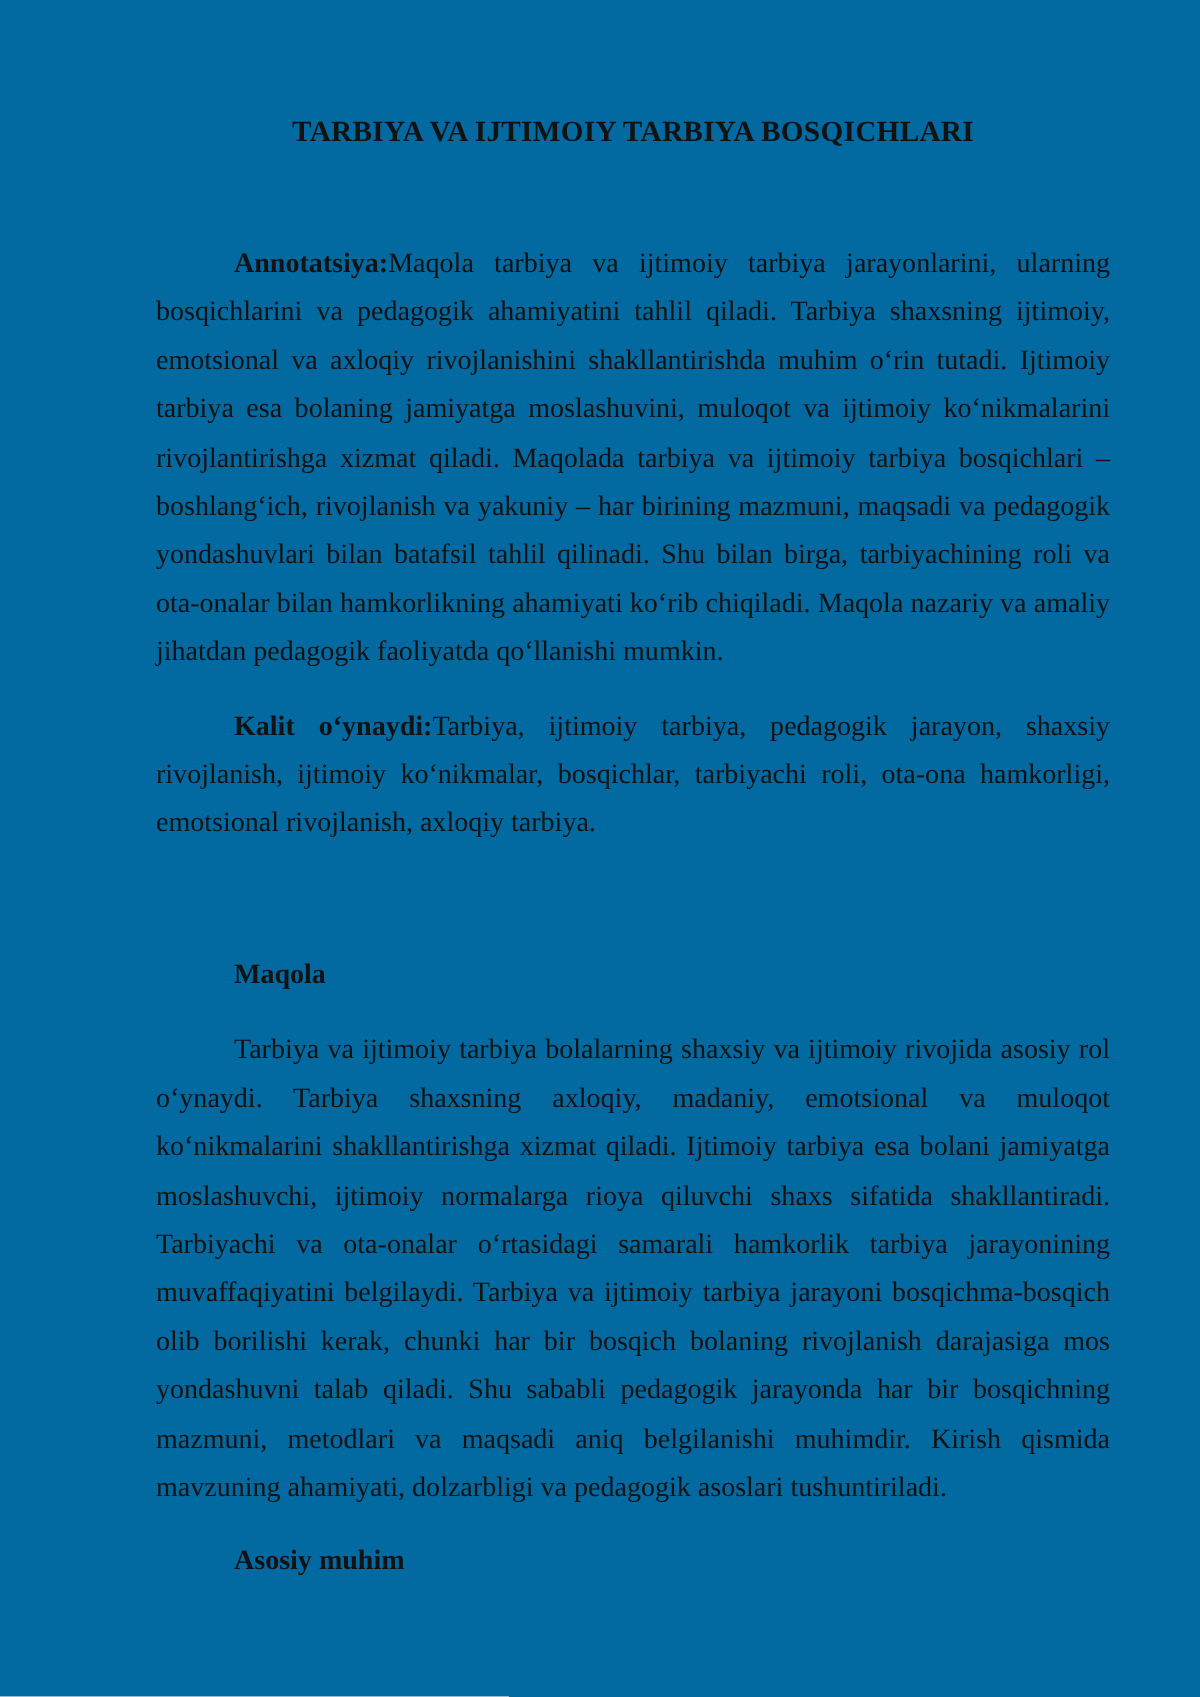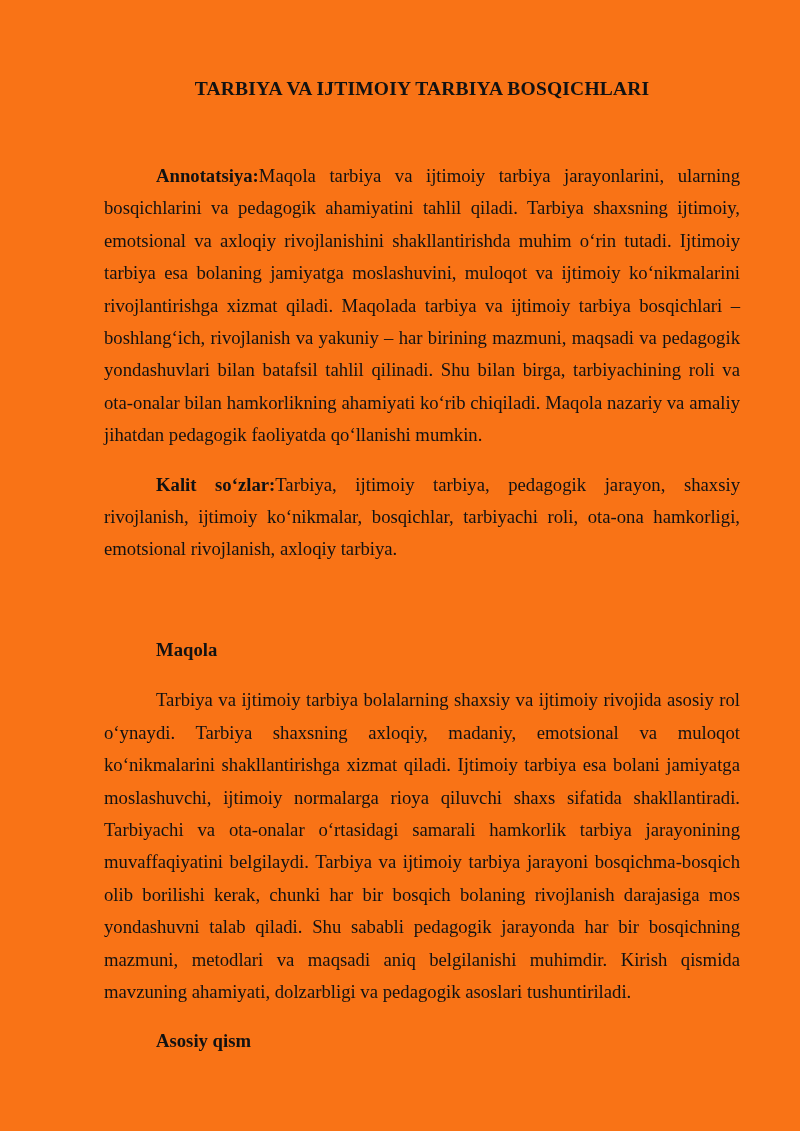--- a/index.html
+++ b/index.html
@@ -7,21 +7,21 @@
     padding: 0;
     background: #ffffff;
   }
   .page {
     position: relative;
     width: 800px;
     height: 1131px;
     box-sizing: border-box;
     margin: 0;
     padding: 76px 60px 40px 104px;
-    background: #f97316;
+    background: #0369a1;
     font-family: "Liberation Serif", "DejaVu Serif", serif;
     font-size: 18.7px;
     line-height: 32.4px;
     color: #121212;
     overflow: hidden;
   }
   .doc-title {
     font-size: 19.5px;
     font-weight: bold;
     text-align: center;
@@ -54,21 +54,21 @@
 </style>
 </head>
 <body>
 
 <div class="page">
 
   <h1 class="doc-title">TARBIYA VA IJTIMOIY TARBIYA BOSQICHLARI</h1>
 
   <p class="para"><span class="lead">Annotatsiya:</span><span>Maqola tarbiya va ijtimoiy tarbiya jarayonlarini, ularning bosqichlarini va pedagogik ahamiyatini tahlil qiladi. Tarbiya shaxsning ijtimoiy, emotsional va axloqiy rivojlanishini shakllantirishda muhim oʻrin tutadi. Ijtimoiy tarbiya esa bolaning jamiyatga moslashuvini, muloqot va ijtimoiy koʻnikmalarini rivojlantirishga xizmat qiladi. Maqolada tarbiya va ijtimoiy tarbiya bosqichlari – boshlangʻich, rivojlanish va yakuniy – har birining mazmuni, maqsadi va pedagogik yondashuvlari bilan batafsil tahlil qilinadi. Shu bilan birga, tarbiyachining roli va ota-onalar bilan hamkorlikning ahamiyati koʻrib chiqiladi. Maqola nazariy va amaliy jihatdan pedagogik faoliyatda qoʻllanishi mumkin.</span></p>
 
-  <p class="para"><span class="lead">Kalit soʻzlar:</span><span>Tarbiya, ijtimoiy tarbiya, pedagogik jarayon, shaxsiy rivojlanish, ijtimoiy koʻnikmalar, bosqichlar, tarbiyachi roli, ota-ona hamkorligi, emotsional rivojlanish, axloqiy tarbiya.</span></p>
+  <p class="para"><span class="lead">Kalit oʻynaydi:</span><span>Tarbiya, ijtimoiy tarbiya, pedagogik jarayon, shaxsiy rivojlanish, ijtimoiy koʻnikmalar, bosqichlar, tarbiyachi roli, ota-ona hamkorligi, emotsional rivojlanish, axloqiy tarbiya.</span></p>
 
   <h2 class="heading kirish">Maqola</h2>
 
   <p class="para">Tarbiya va ijtimoiy tarbiya bolalarning shaxsiy va ijtimoiy rivojida asosiy rol oʻynaydi. Tarbiya shaxsning axloqiy, madaniy, emotsional va muloqot koʻnikmalarini shakllantirishga xizmat qiladi. Ijtimoiy tarbiya esa bolani jamiyatga moslashuvchi, ijtimoiy normalarga rioya qiluvchi shaxs sifatida shakllantiradi. Tarbiyachi va ota-onalar oʻrtasidagi samarali hamkorlik tarbiya jarayonining muvaffaqiyatini belgilaydi. Tarbiya va ijtimoiy tarbiya jarayoni bosqichma-bosqich olib borilishi kerak, chunki har bir bosqich bolaning rivojlanish darajasiga mos yondashuvni talab qiladi. Shu sababli pedagogik jarayonda har bir bosqichning mazmuni, metodlari va maqsadi aniq belgilanishi muhimdir. Kirish qismida mavzuning ahamiyati, dolzarbligi va pedagogik asoslari tushuntiriladi.</p>
 
-  <h2 class="heading asosiy">Asosiy qism</h2>
+  <h2 class="heading asosiy">Asosiy muhim</h2>
 
 </div>
 
 </body></html>

